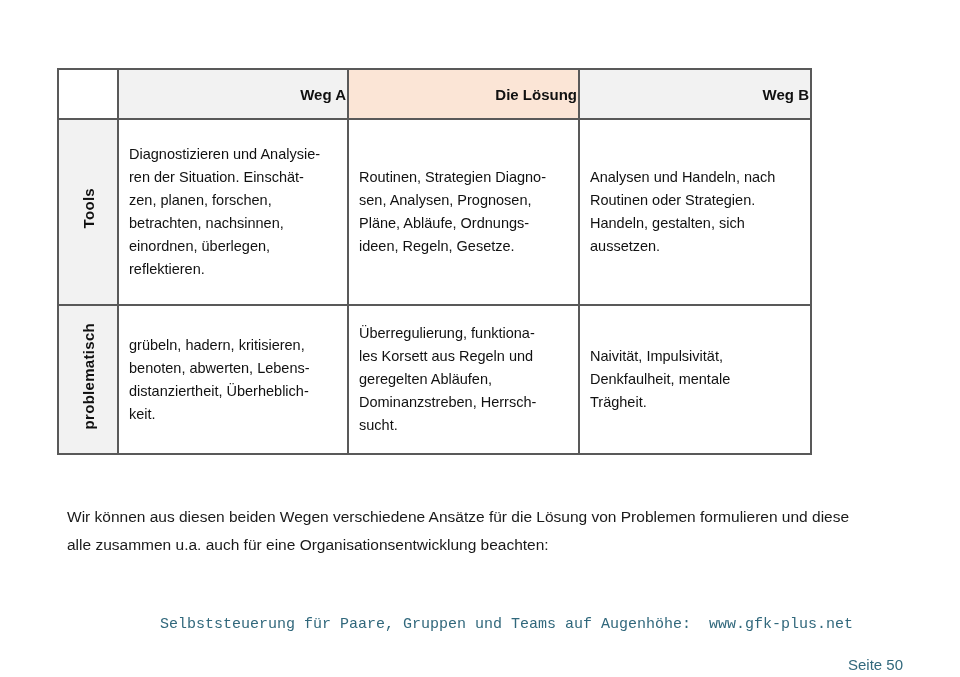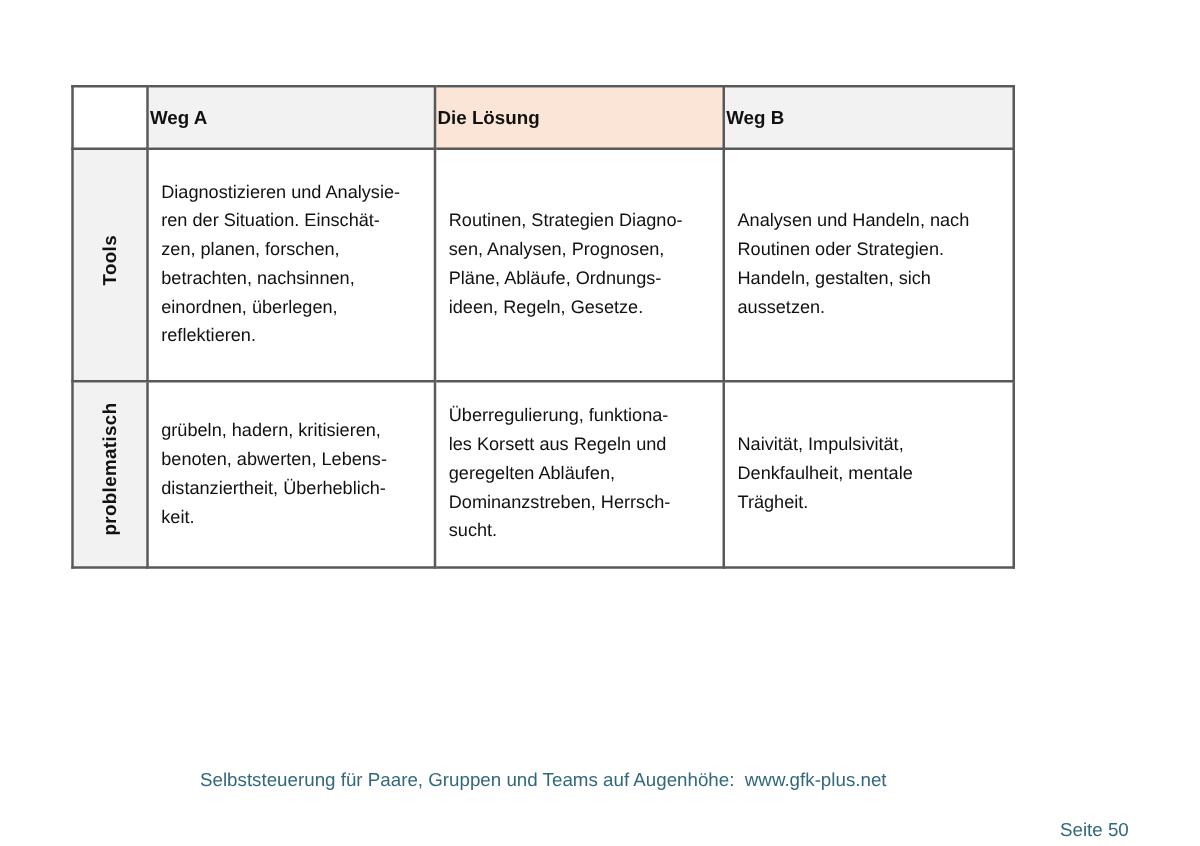--- a/index.html
+++ b/index.html
@@ -30,21 +30,21 @@
   table.cmp td {
     border: 2px solid var(--border, #595959);
     font-size: 14.5px;
     line-height: 23px;
     vertical-align: middle;
     overflow: hidden;
   }
   table.cmp th {
     font-size: 15px;
     font-weight: bold;
-    text-align: left;
+    text-align: right;
     background: var(--header-fill, #F2F2F2);
   }
   table.cmp th.corner { background: #ffffff; }
   table.cmp th.peach,
   table.cmp td.peach { background: var(--bridge-fill, #FBE5D6); }
   table.cmp td.cell {
     padding: 16px 10px;
     white-space: pre-line;
     background: #ffffff;
   }
@@ -77,21 +77,21 @@
     line-height: 28px;
     white-space: pre-line;
     color: #1a1a1a;
   }
 
   
   .footer-title {
     position: absolute;
     left: 160px;
     top: 616px;
-    font-family: Liberation Sans, sans-serif;
+    font-family: Liberation Mono, monospace;
     font-size: 15px;
     color: var(--footer-text, #31687C);
     white-space: pre-wrap;
   }
   .page-number {
     position: absolute;
     right: 57px;
     top: 616px;
     font-family: Liberation Sans, sans-serif;
     font-size: 15px;
@@ -152,17 +152,19 @@
 geregelten Abläufen,
 Dominanzstreben, Herrsch-
 sucht.</td>
         <td class="cell">Naivität, Impulsivität,
 Denkfaulheit, mentale
 Trägheit.</td>
       </tr>
     </tbody>
   </table>
 
+  <p class="para">Wir können aus diesen beiden Wegen verschiedene Ansätze für die Lösung von Problemen formulieren und diese
+alle zusammen u.a. auch für eine Organisationsentwicklung beachten:</p>
 
   <span class="footer-title">Selbststeuerung für Paare, Gruppen und Teams auf Augenhöhe:  www.gfk-plus.net</span>
   <span class="page-number">Seite 50</span>
 
 </div>
 
 </body></html>

